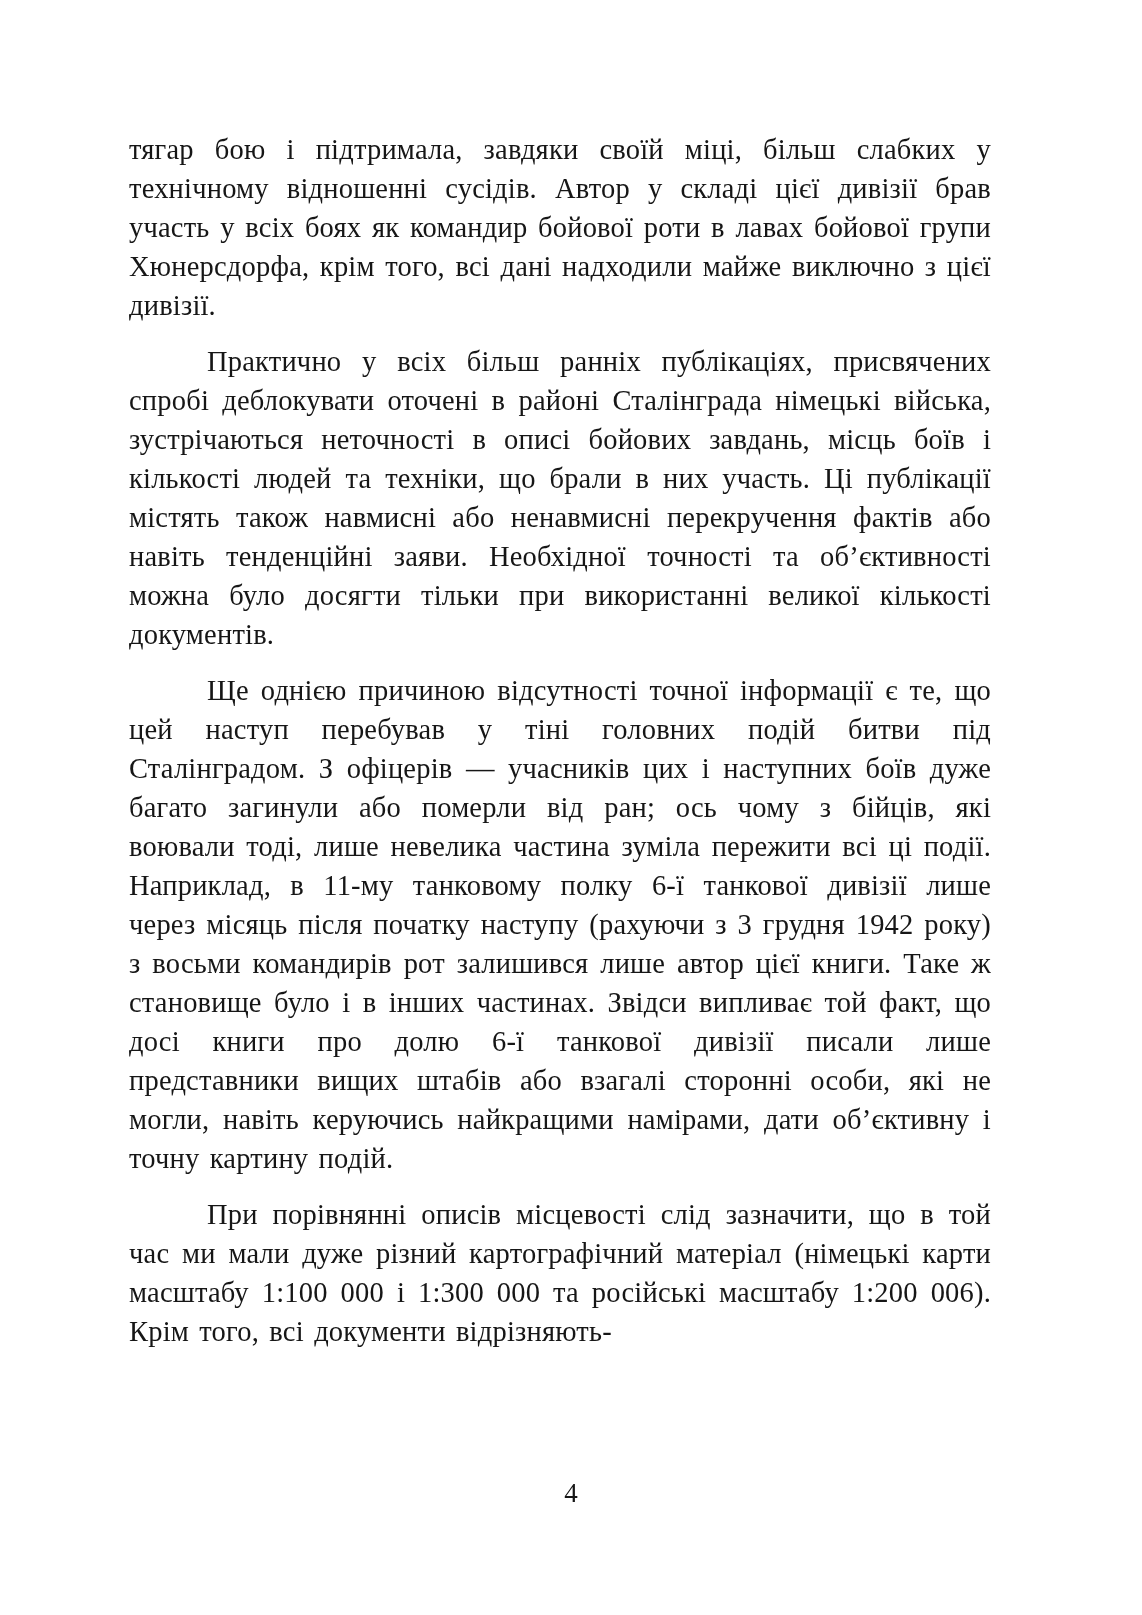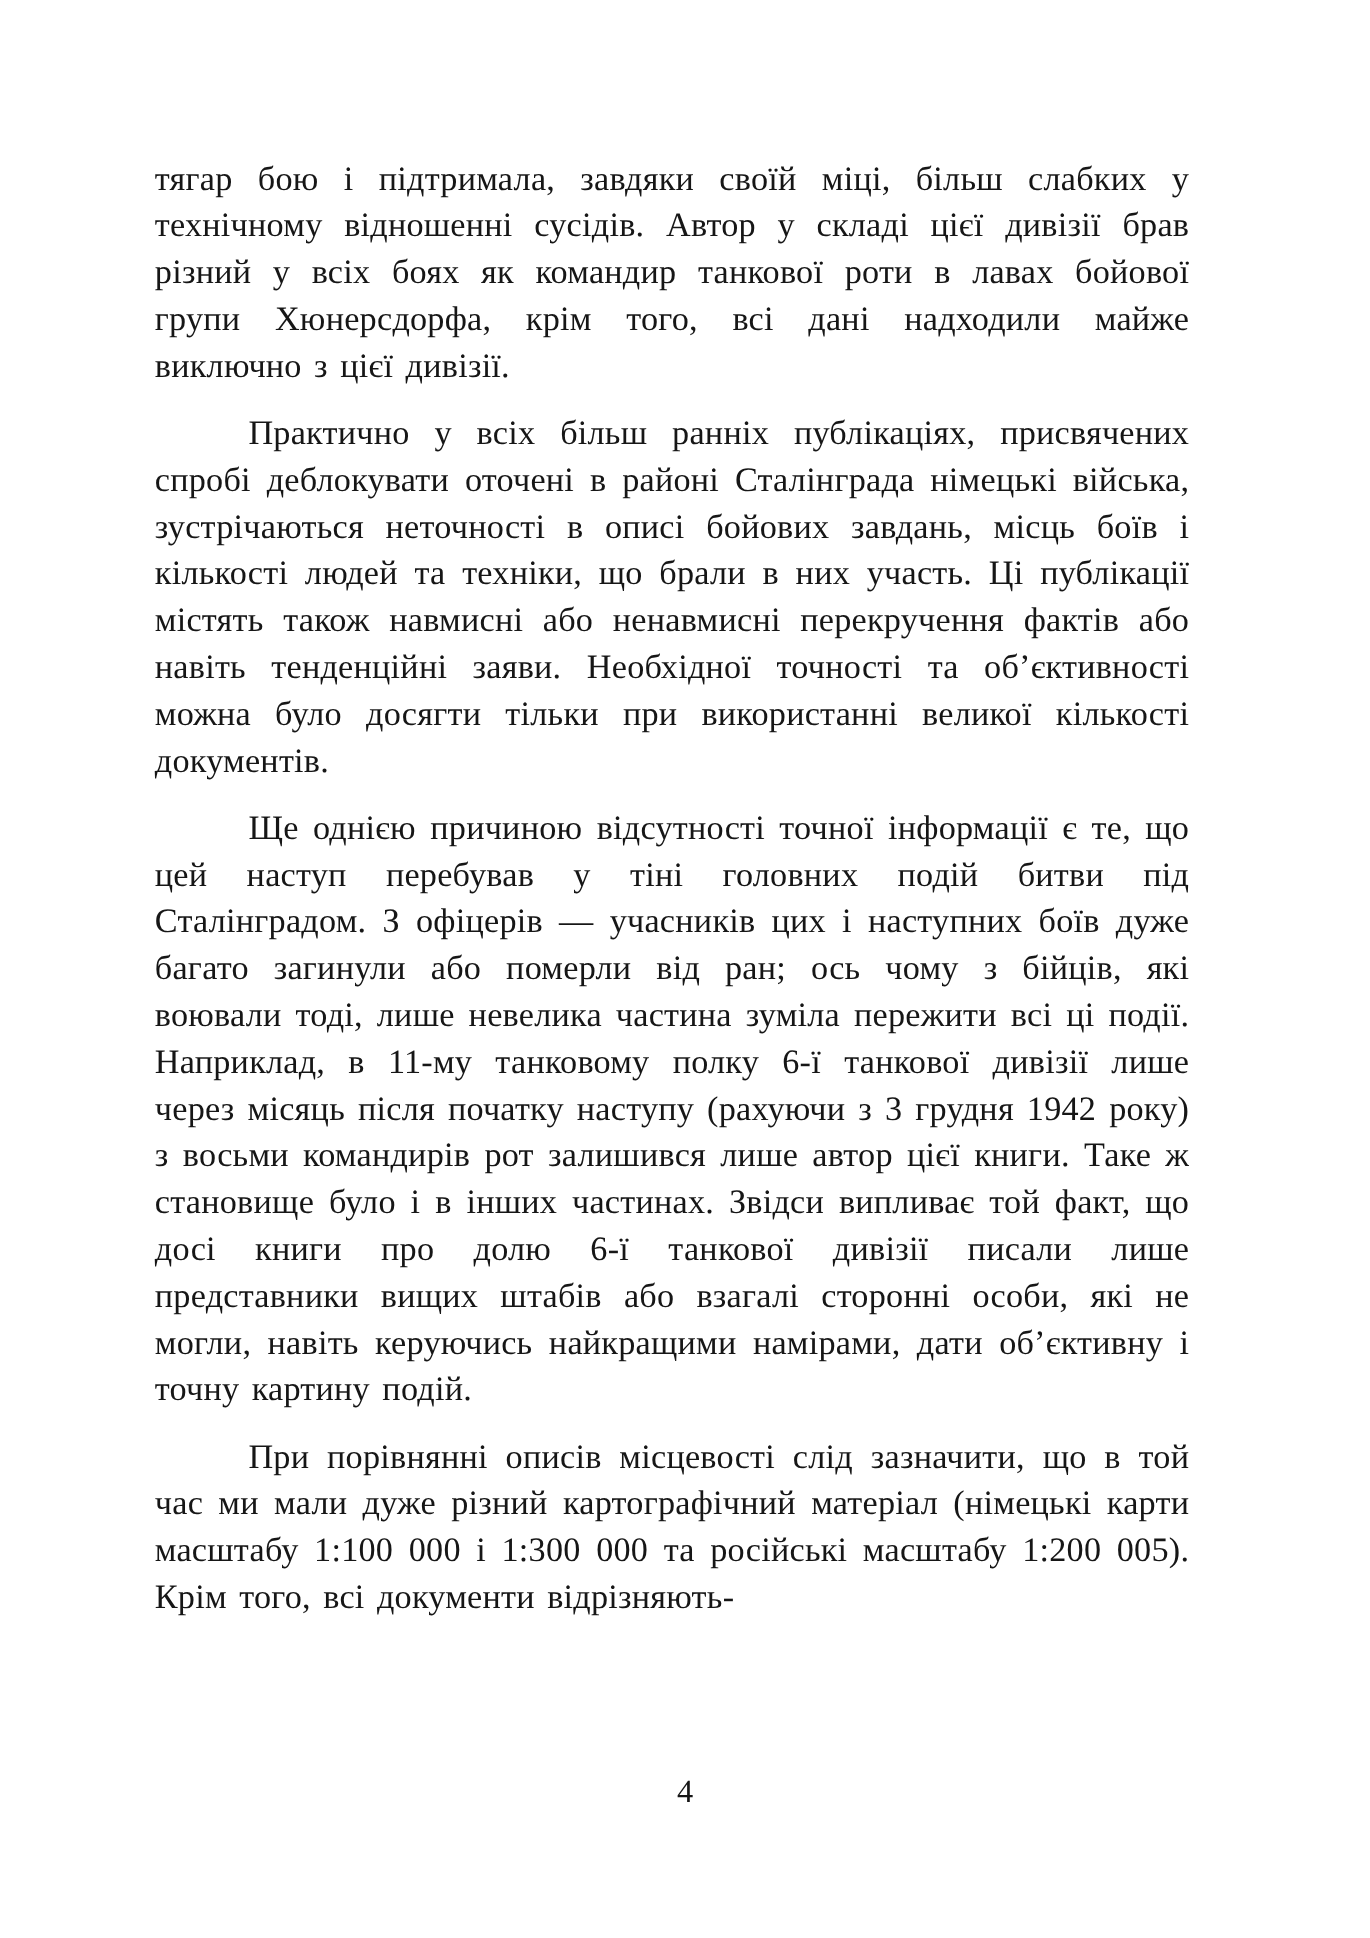--- a/index.html
+++ b/index.html
@@ -46,19 +46,19 @@
     text-align: center;
     font-size: 27px;
     line-height: 30px;
   }
 </style>
 </head>
 <body>
 
 <div class="page">
   <div class="text-block">
-    <p class="para continuation">тягар бою і підтримала, завдяки своїй міці, більш слабких у технічному відношенні сусідів. Автор у складі цієї дивізії брав різний у всіх боях як командир танкової роти в лавах бойової групи Хюнерсдорфа, крім того, всі дані надходили майже виключно з цієї дивізії.</p>
+    <p class="para continuation">тягар бою і підтримала, завдяки своїй міці, більш слабких у технічному відношенні сусідів. Автор у складі цієї дивізії брав участь у всіх боях як командир бойової роти в лавах бойової групи Хюнерсдорфа, крім того, всі дані надходили майже виключно з цієї дивізії.</p>
     <p class="para">Практично у всіх більш ранніх публікаціях, присвячених спробі деблокувати оточені в районі Сталінграда німецькі війська, зустрічаються неточності в описі бойових завдань, місць боїв і кількості людей та техніки, що брали в них участь. Ці публікації містять також навмисні або ненавмисні перекручення фактів або навіть тенденційні заяви. Необхідної точності та об’єктивності можна було досягти тільки при використанні великої кількості документів.</p>
     <p class="para">Ще однією причиною відсутності точної інформації є те, що цей наступ перебував у тіні головних подій битви під Сталінградом. З офіцерів — учасників цих і наступних боїв дуже багато загинули або померли від ран; ось чому з бійців, які воювали тоді, лише невелика частина зуміла пережити всі ці події. Наприклад, в 11-му танковому полку 6-ї танкової дивізії лише через місяць після початку наступу (рахуючи з 3 грудня 1942 року) з восьми командирів рот залишився лише автор цієї книги. Таке ж становище було і в інших частинах. Звідси випливає той факт, що досі книги про долю 6-ї танкової дивізії писали лише представники вищих штабів або взагалі сторонні особи, які не могли, навіть керуючись найкращими намірами, дати об’єктивну і точну картину подій.</p>
-    <p class="para">При порівнянні описів місцевості слід зазначити, що в той час ми мали дуже різний картографічний матеріал (німецькі карти масштабу 1:100 000 і 1:300 000 та російські масштабу 1:200 005). Крім того, всі документи відрізняють-</p>
+    <p class="para">При порівнянні описів місцевості слід зазначити, що в той час ми мали дуже різний картографічний матеріал (німецькі карти масштабу 1:100 000 і 1:300 000 та російські масштабу 1:200 006). Крім того, всі документи відрізняють-</p>
   </div>
   <div class="page-number">4</div>
 </div>
 
 </body></html>

